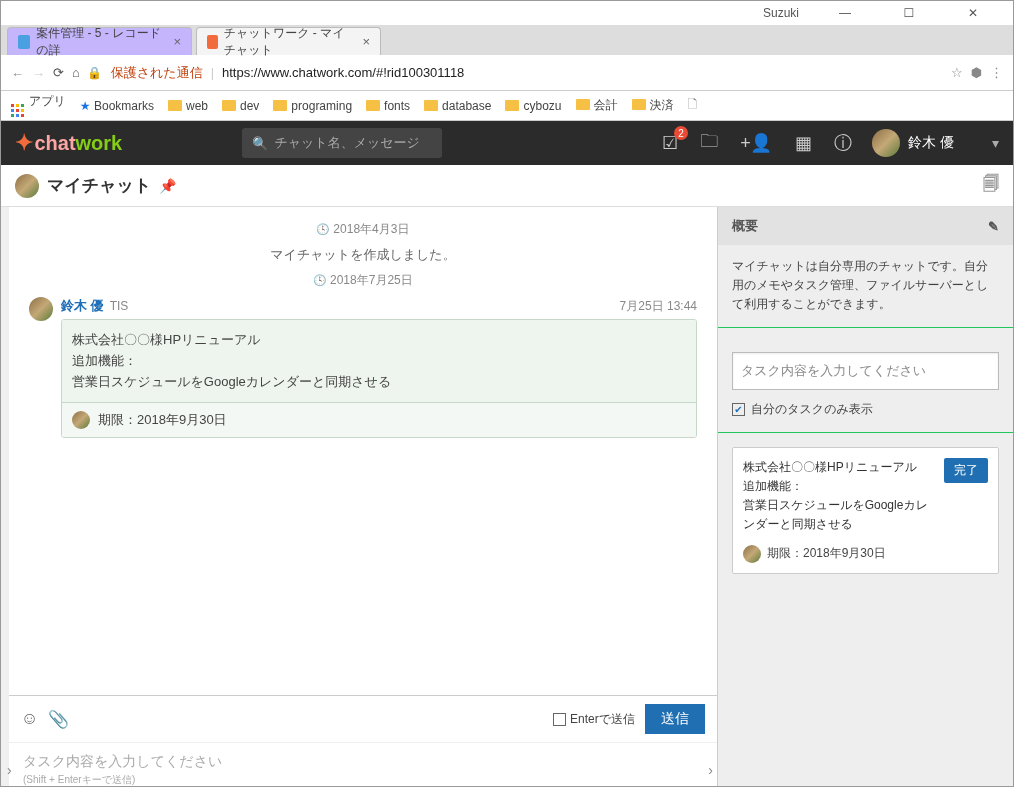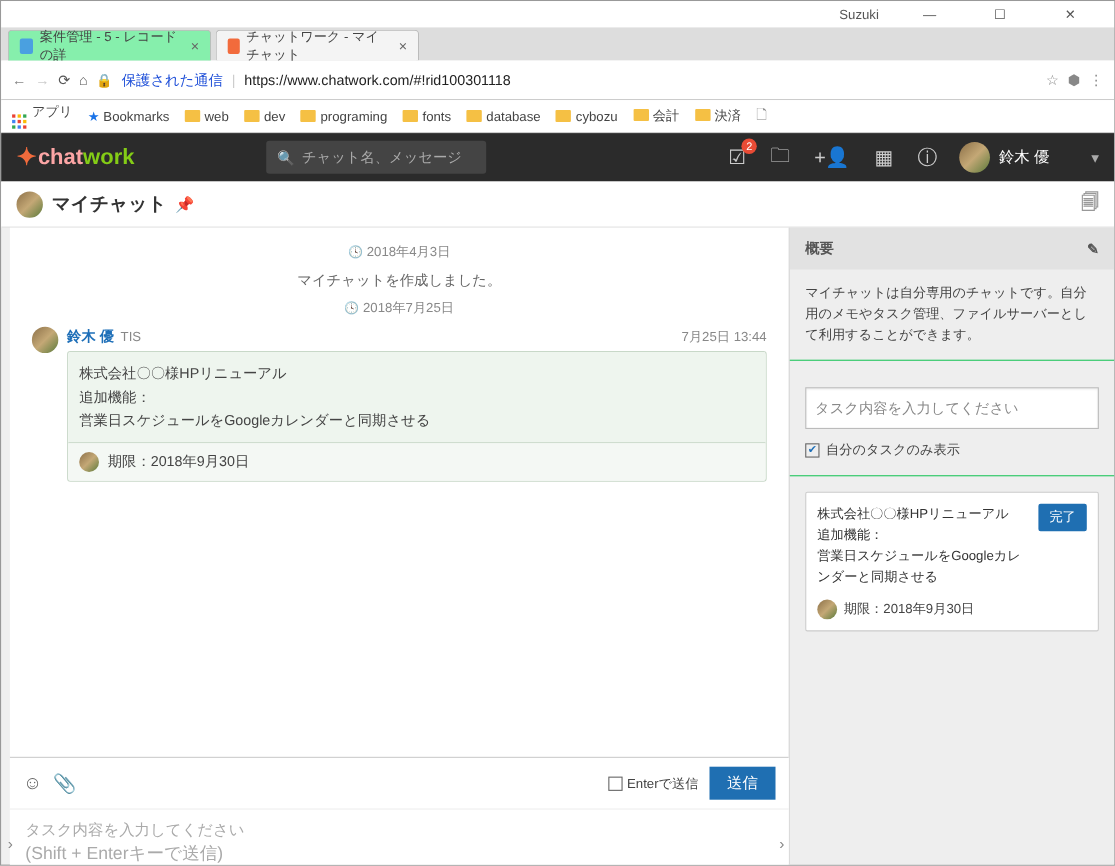--- a/index.html
+++ b/index.html
@@ -2,21 +2,21 @@
 <html><head>
 <meta charset="utf-8">
 <style>
 *{box-sizing:border-box;margin:0;padding:0;font-family:"Meiryo","Hiragino Kaku Gothic Pro",sans-serif}
 body{background:#f0f0f0;width:1014px;height:787px;overflow:hidden;border:1px solid #999;position:relative}
 .titlebar{height:24px;background:#fff;display:flex;align-items:center;justify-content:flex-end;padding:0 8px;font-size:12px;color:#555}
 .titlebar span{margin:0 14px}
 .winbtn{width:36px;text-align:center;font-size:12px}
 .tabstrip{height:30px;background:#ddd;display:flex;align-items:flex-end;padding-left:6px}
 .tab{height:28px;background:#f4f4f4;border-radius:4px 4px 0 0;padding:0 10px;display:flex;align-items:center;font-size:12px;color:#444;max-width:185px;margin-right:4px;border:1px solid #bbb;border-bottom:none}
-.tab.inactive{background:#86efac}
+.tab.inactive{background:#c4b5fd}
 .tab .favicon{width:14px;height:14px;margin-right:6px;border-radius:2px}
 .tab .close{margin-left:8px;font-size:13px;color:#666}
 .urlbar{height:36px;background:#fff;border-bottom:1px solid #ccc;display:flex;align-items:center;padding:0 10px;font-size:13px;color:#555;gap:8px}
 .lock{color:#0a8a2a;font-size:12px}
 .url{color:#222}
 .urlbar .spacer{flex:1}
 .bookmarks{height:30px;background:#fff;border-bottom:1px solid #ccc;display:flex;align-items:center;padding:0 10px;font-size:12px;color:#444;gap:14px}
 .folder{width:14px;height:11px;background:#f5c044;display:inline-block;margin-right:4px;border-radius:1px;vertical-align:-1px}
 .star{color:#1a73e8}
 .appgrid{width:14px;height:14px;display:inline-grid;grid-template-columns:repeat(3,3px);grid-template-rows:repeat(3,3px);gap:2px;vertical-align:-2px;margin-right:4px}
@@ -56,21 +56,21 @@
 .taskcard .h{background:#e8f0e8;padding:8px 10px;border-bottom:1px solid #c8d8c8;color:#555}
 .taskcard .c{background:#eef5ee;padding:10px;line-height:1.6;white-space:pre-line;border-bottom:1px solid #c8d8c8}
 .taskcard .f{background:#f4f8f4;padding:8px 10px;display:flex;align-items:center;gap:8px;color:#444}
 .inputbar{border-top:1px solid #ccc;background:#fff}
 .ib-top{display:flex;align-items:center;padding:8px 12px;border-bottom:1px solid #eee;gap:10px}
 .ib-top .spacer{flex:1}
 .ib-top label{font-size:12px;color:#444;display:flex;align-items:center;gap:4px}
 .sendbtn{background:#1f6fb2;color:#fff;border:none;padding:6px 16px;font-size:14px;cursor:pointer}
 .ib-text{padding:10px 14px;color:#aaa;font-size:14px;position:relative}
 .ib-text .h1{font-size:14px}
-.ib-text .h2{font-size:16px;margin-top:2px}
+.ib-text .h2{font-size:10px;margin-top:2px}
 .chev{position:absolute;top:50%;transform:translateY(-50%);color:#888;font-size:14px}
 .chev.l{left:-2px}.chev.r{right:4px}
 .sidecol{width:295px;background:#eee;padding:0}
 .sect{border-bottom:1px solid #22c55e}
 .sect .sh{padding:10px 14px;font-size:13px;font-weight:bold;color:#555;display:flex;align-items:center;background:#e2e2e2}
 .sect .sh .spacer{flex:1}
 .sect .sc{padding:12px 14px;font-size:12px;color:#444;line-height:1.6}
 .taskinput{background:#fff;border:1px solid #bbb;padding:8px;font-size:13px;color:#888;box-shadow:inset 0 1px 2px rgba(0,0,0,.08);margin:12px 0 10px}
 .chk{display:flex;align-items:center;gap:6px;font-size:12px;color:#444}
 .chkbox{width:13px;height:13px;border:1px solid #666;display:inline-flex;align-items:center;justify-content:center;font-size:10px;color:#1e6fb8}
@@ -102,21 +102,21 @@
     <span class="close">×</span>
   </div>
 </div>
 
 <div class="urlbar">
   <span style="color:#888">←</span>
   <span style="color:#ccc">→</span>
   <span>⟳</span>
   <span>⌂</span>
   <span class="lock">🔒</span>
-  <span class="secure" style="color:#1d4ed8">保護された通信</span>
+  <span class="secure" style="color:#c2410c">保護された通信</span>
   <span style="color:#ccc">|</span>
   <span class="url">https://www.chatwork.com/#!rid100301118</span>
   <span class="spacer"></span>
   <span style="color:#888">☆</span>
   <span style="color:#888">⬢</span>
   <span style="color:#888">⋮</span>
 </div>
 
 <div class="bookmarks">
   <span><span class="appgrid">

